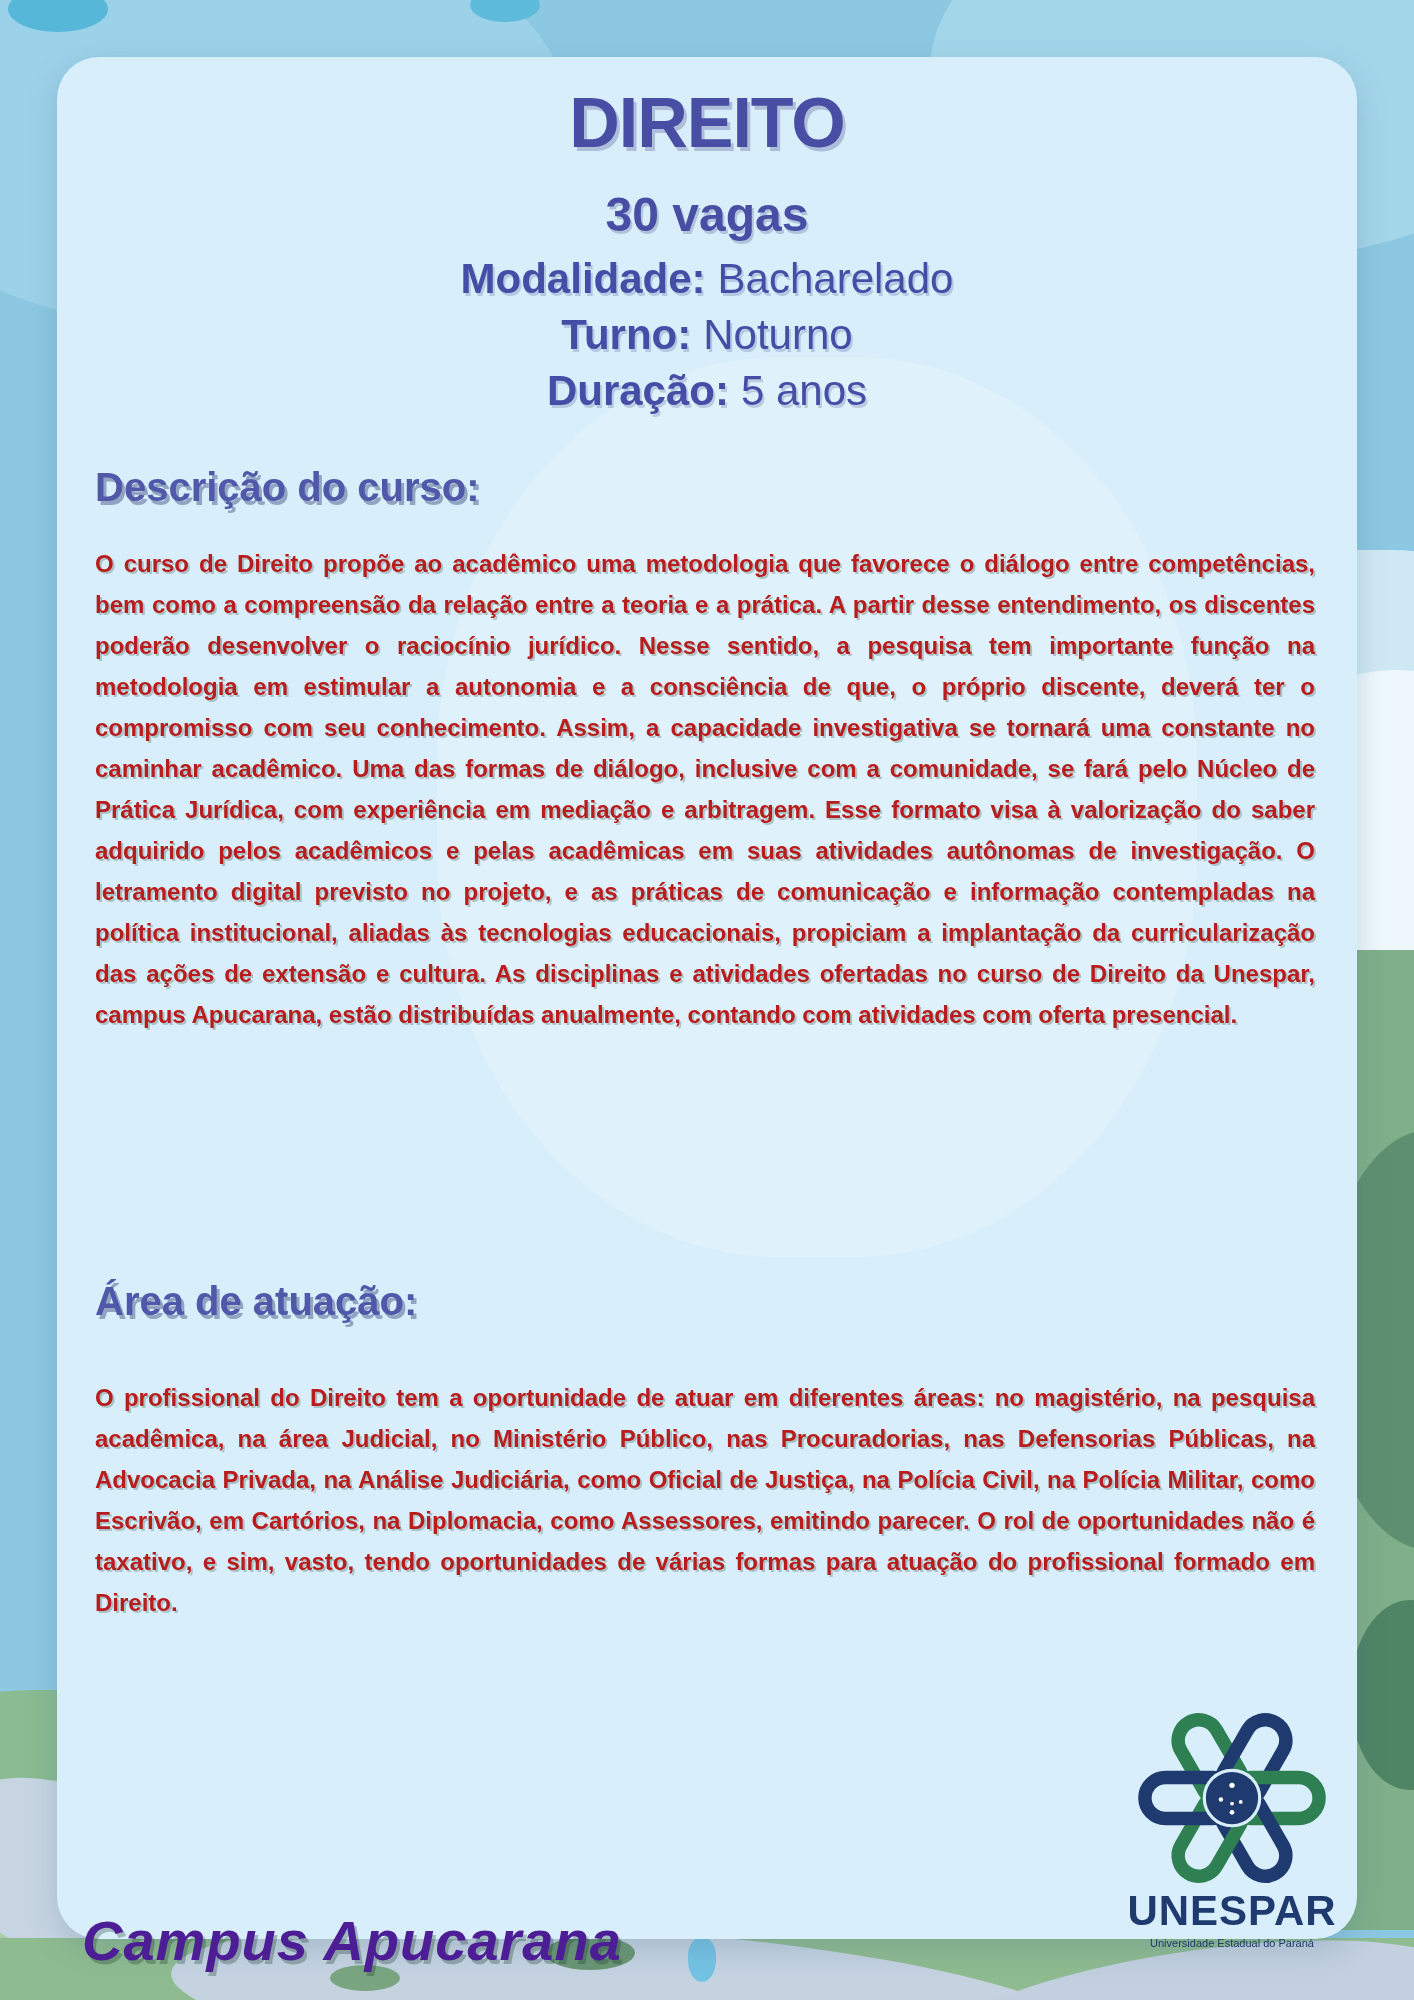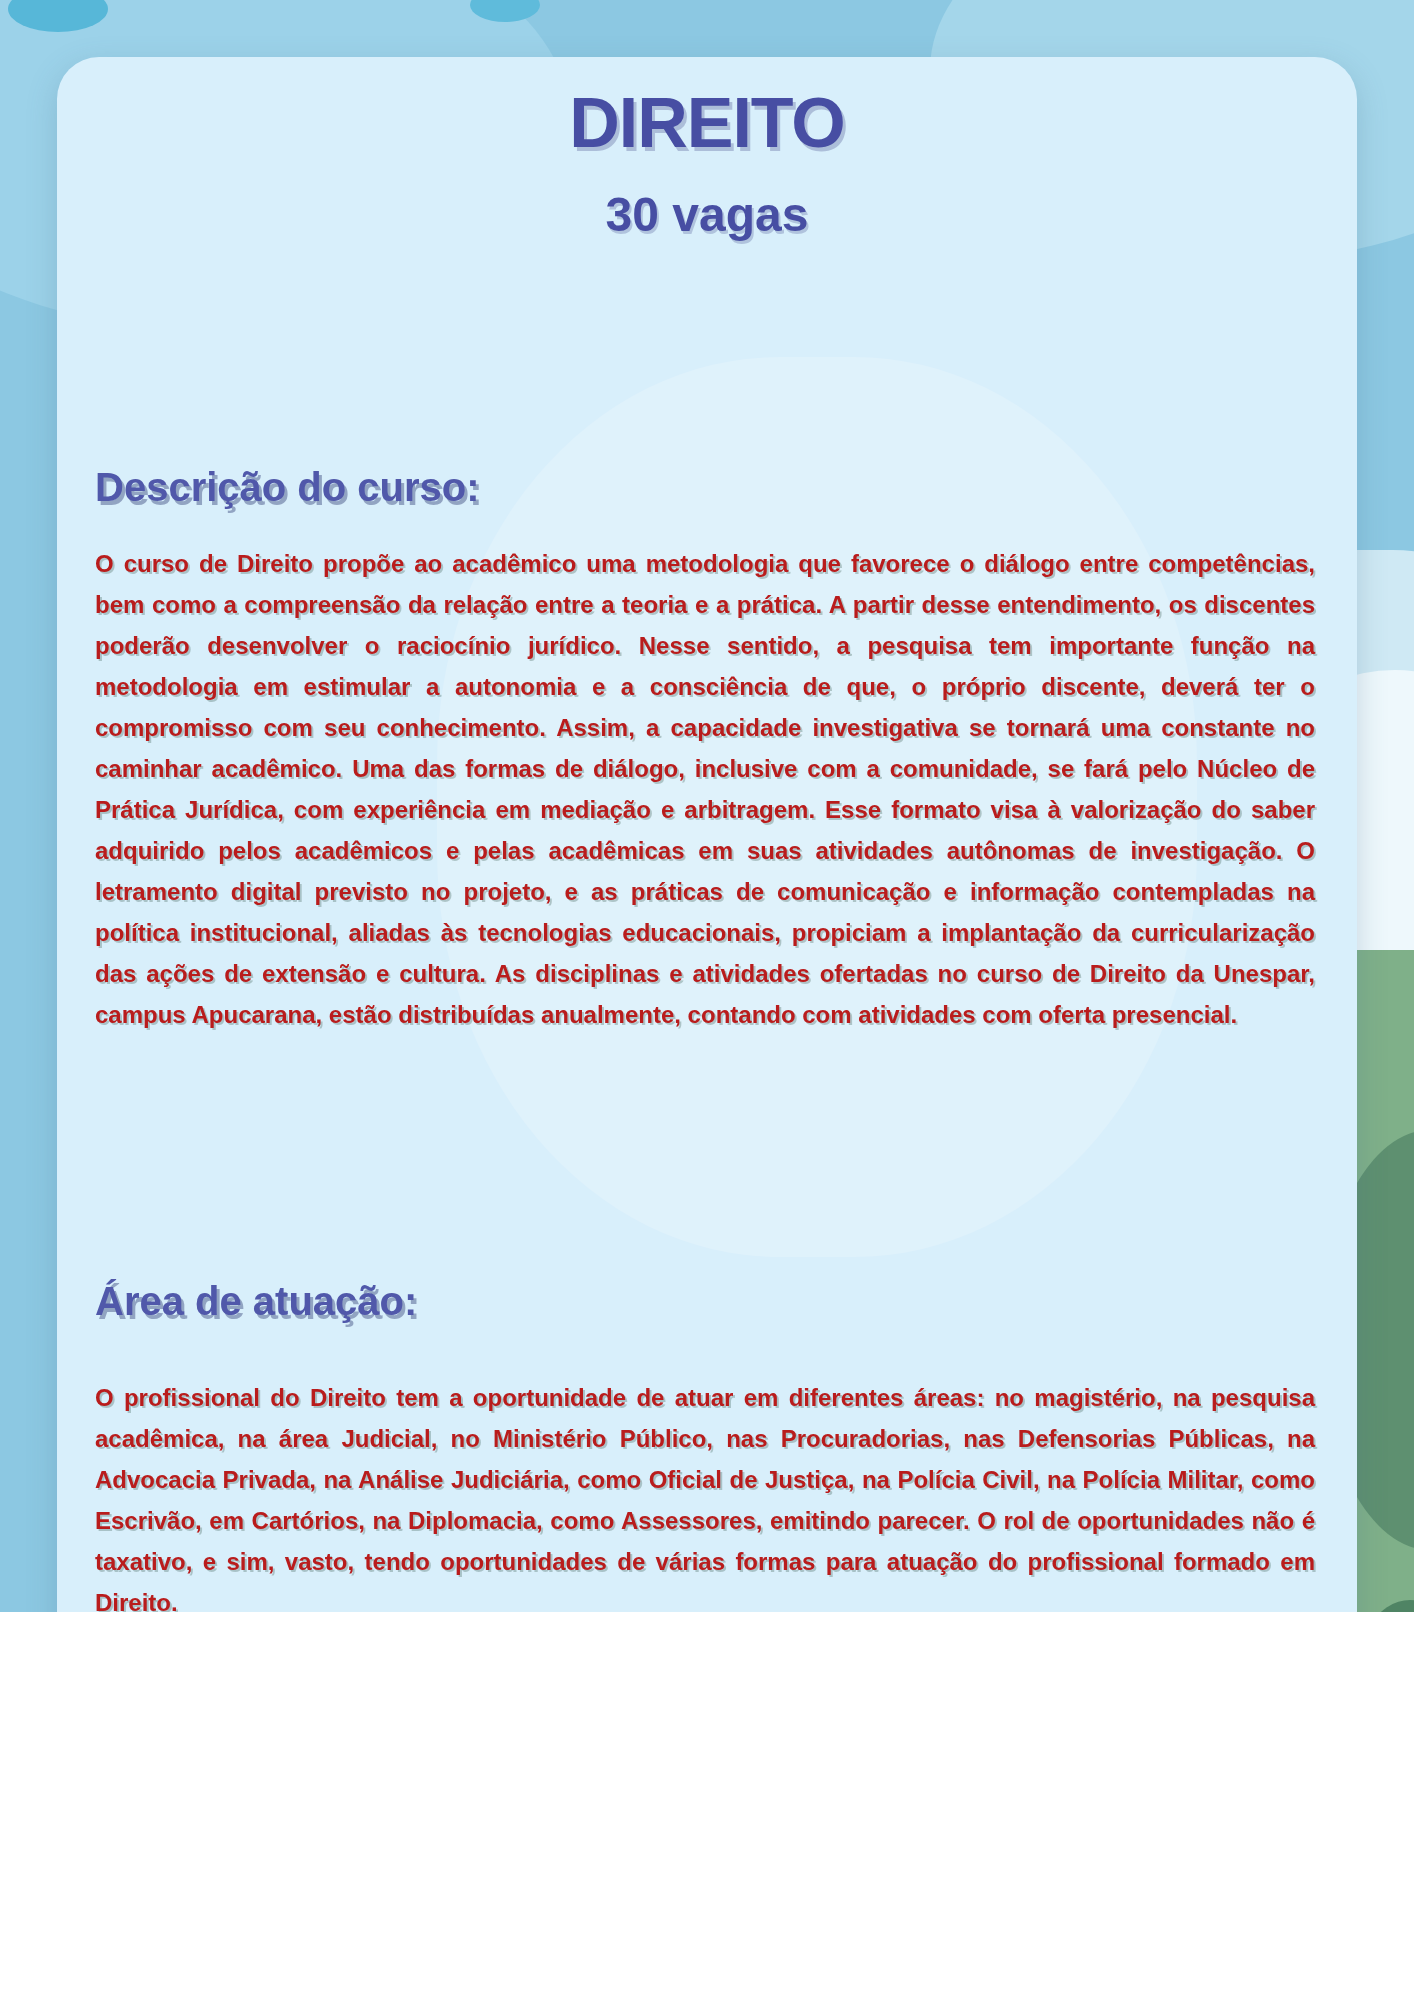--- a/index.html
+++ b/index.html
@@ -1,17 +1,17 @@
 <!DOCTYPE html>
 <html><head>
 <meta charset="utf-8">
 <style>
   html,body{margin:0;padding:0;}
   body{font-family:"Liberation Sans",sans-serif;}
-  .page{position:relative;width:1414px;height:1612px;overflow:hidden;background:#8cc8e2;}
+  .page{position:relative;width:1414px;height:2000px;overflow:hidden;background:#8cc8e2;}
 
   
   .bg{position:absolute;inset:0;overflow:hidden;}
   .blob{position:absolute;}
   .b-sky1{left:-150px;top:-90px;width:720px;height:420px;background:#9cd2e9;border-radius:50%;}
   .b-sky2{left:930px;top:-120px;width:640px;height:380px;background:#a4d6ea;border-radius:50%;}
   .b-teal1{left:8px;top:-14px;width:100px;height:46px;background:#57b7d8;border-radius:50%;}
   .b-teal2{left:470px;top:-12px;width:70px;height:34px;background:#5fbbdb;border-radius:50%;}
   .b-cloud1{left:1140px;top:550px;width:460px;height:500px;background:#cfe9f4;border-radius:45%;}
   .b-cloud2{left:1230px;top:670px;width:330px;height:340px;background:#eef8fc;border-radius:50%;}
@@ -89,20 +89,34 @@
     <div class="blob b-bush2"></div>
     <div class="blob b-drop"></div>
   </div>
 
   <div class="card">
     <div class="card-inner-glow"></div>
 
     <div class="title">DIREITO</div>
     <div class="vacancies">30 vagas</div>
 
+    <div class="fields">
+      <div class="field">
+        <span class="flabel">Modalidade:</span>
+        <span class="fvalue">Bacharelado</span>
+      </div>
+      <div class="field">
+        <span class="flabel">Turno:</span>
+        <span class="fvalue">Noturno</span>
+      </div>
+      <div class="field">
+        <span class="flabel">Duração:</span>
+        <span class="fvalue">5 anos</span>
+      </div>
+    </div>
 
     <div class="section-h h-desc">Descrição do curso:</div>
     <p class="body-text p-desc">O curso de Direito propõe ao acadêmico uma metodologia que favorece o diálogo entre competências, bem como a compreensão da relação entre a teoria e a prática. A partir desse entendimento, os discentes poderão desenvolver o raciocínio jurídico. Nesse sentido, a pesquisa tem importante função na metodologia em estimular a autonomia e a consciência de que, o próprio discente, deverá ter o compromisso com seu conhecimento. Assim, a capacidade investigativa se tornará uma constante no caminhar acadêmico. Uma das formas de diálogo, inclusive com a comunidade, se fará pelo Núcleo de Prática Jurídica, com experiência em mediação e arbitragem. Esse formato visa à valorização do saber adquirido pelos acadêmicos e pelas acadêmicas em suas atividades autônomas de investigação. O letramento digital previsto no projeto, e as práticas de comunicação e informação contempladas na política institucional, aliadas às tecnologias educacionais, propiciam a implantação da curricularização das ações de extensão e cultura. As disciplinas e atividades ofertadas no curso de Direito da Unespar, campus Apucarana, estão distribuídas anualmente, contando com atividades com oferta presencial.</p>
 
     <div class="section-h h-area">Área de atuação:</div>
     <p class="body-text p-area">O profissional do Direito tem a oportunidade de atuar em diferentes áreas: no magistério, na pesquisa acadêmica, na área Judicial, no Ministério Público, nas Procuradorias, nas Defensorias Públicas, na Advocacia Privada, na Análise Judiciária, como Oficial de Justiça, na Polícia Civil, na Polícia Militar, como Escrivão, em Cartórios, na Diplomacia, como Assessores, emitindo parecer. O rol de oportunidades não é taxativo, e sim, vasto, tendo oportunidades de várias formas para atuação do profissional formado em Direito.</p>
 
     <div class="campus">Campus Apucarana</div>
 
     <div class="logo">

